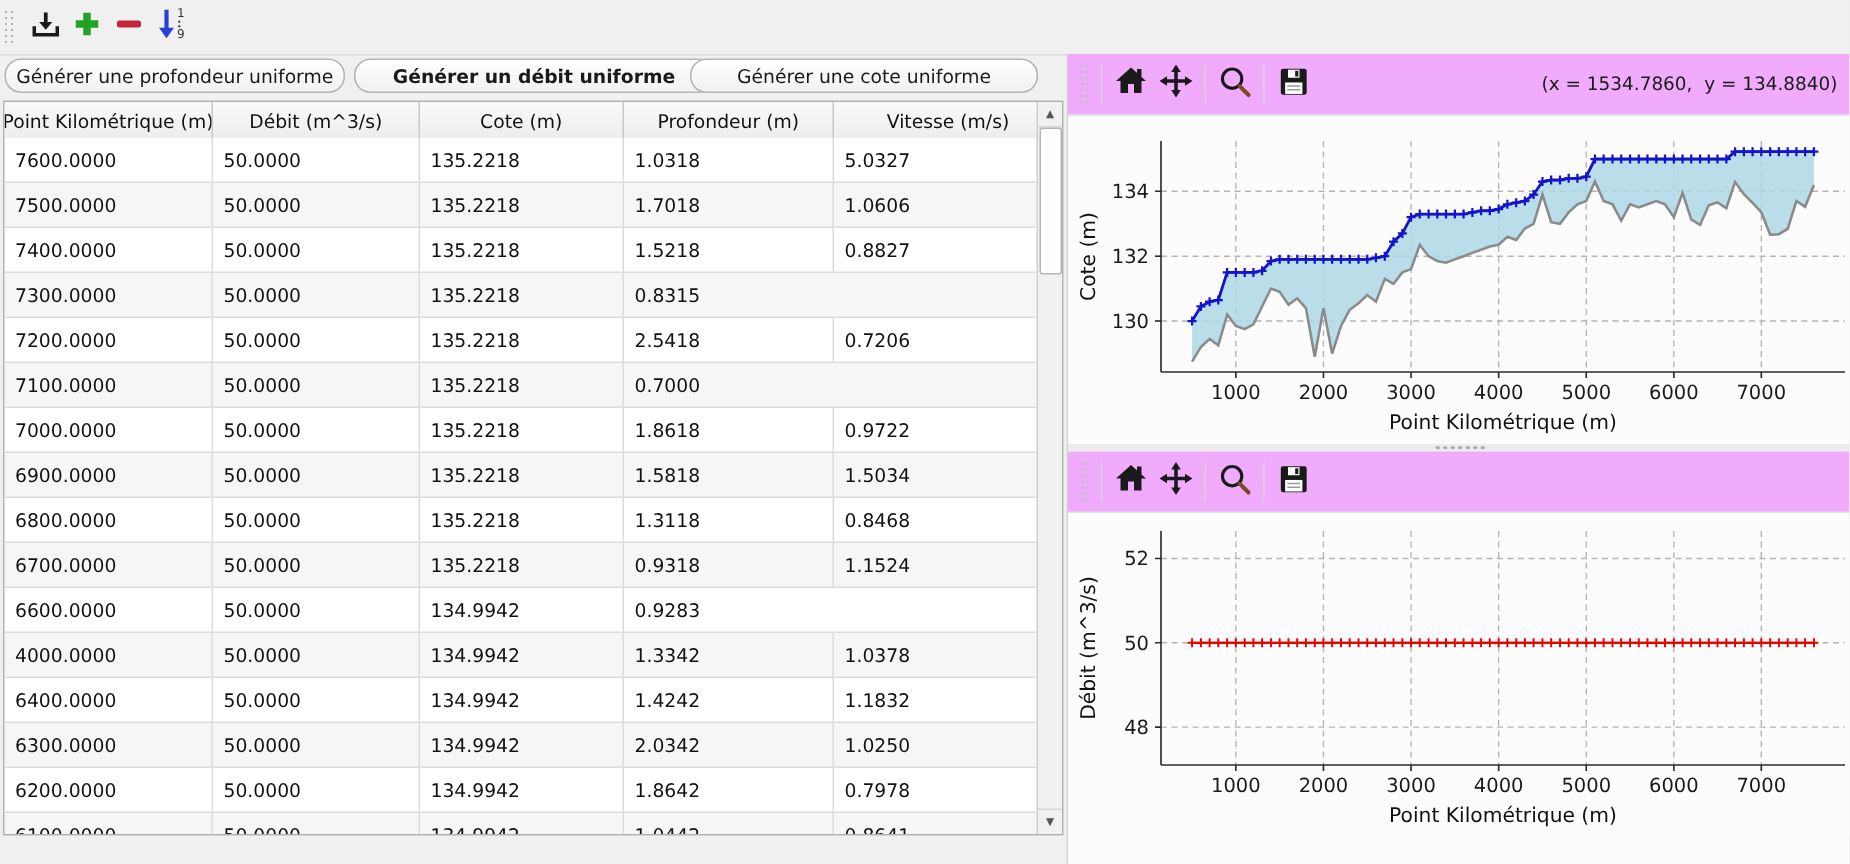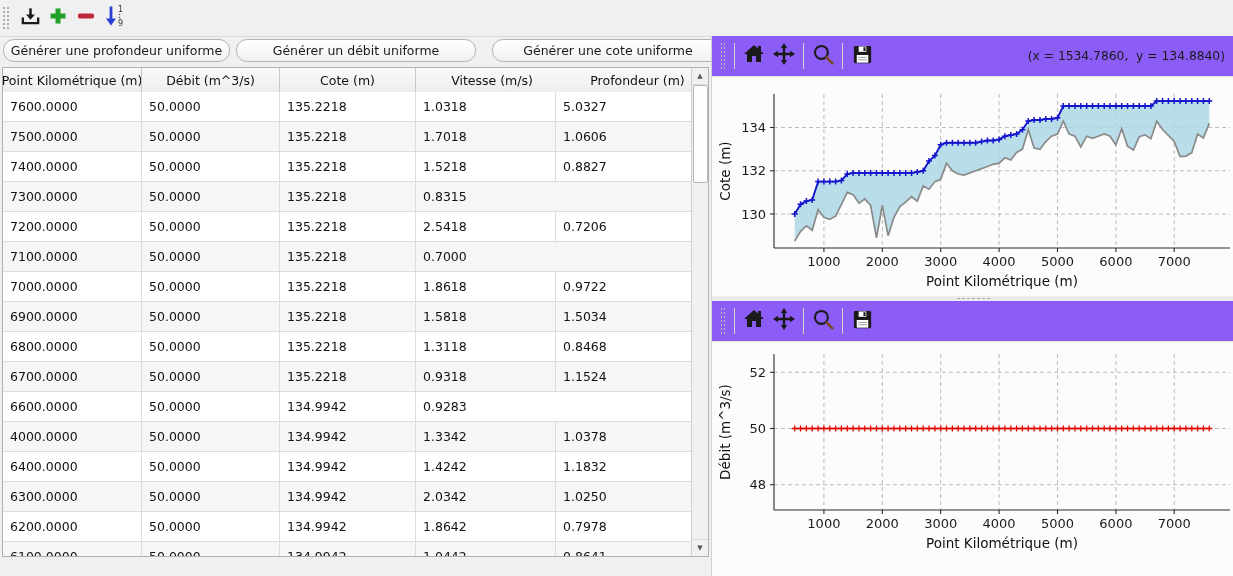--- a/index.html
+++ b/index.html
@@ -34,21 +34,21 @@
            border-left:1px solid #cfcfcf;box-sizing:border-box;}
   .sbtn{position:absolute;left:0;width:16px;height:16px;display:flex;align-items:center;
         justify-content:center;font-size:7px;color:#555;background:#f1f1f1;}
   #sb-up{top:0;border-bottom:1px solid #d8d8d8;}
   #sb-down{bottom:0;border-top:1px solid #d8d8d8;}
   #sb-thumb{position:absolute;left:1px;top:17px;width:13px;height:96px;background:#fdfdfd;
             border:1px solid #b5b5b5;border-radius:2px;}
   
   #right-panel{position:absolute;left:711px;top:36px;width:522px;height:540px;background:#fcfcfc;
                border-left:1px solid #d2d2d2;box-sizing:border-box;}
-  .plot-toolbar{position:relative;height:40px;background:#8b5cf6;display:flex;align-items:center;
+  .plot-toolbar{position:relative;height:40px;background:#f0abfc;display:flex;align-items:center;
                 border-bottom:1px solid #e3e3e3;}
   .pt-grip{width:6px;height:28px;margin-left:8px;margin-right:4px;
            background-image:radial-gradient(#bdbdbd 32%,transparent 34%);background-size:3px 4px;}
   .pbtn{width:30px;height:30px;display:flex;align-items:center;justify-content:center;border-radius:3px;}
   .pt-sep{width:1px;height:26px;background:#d5d5d5;margin:0 4px;}
   .coords{position:absolute;right:8px;top:0;height:40px;display:flex;align-items:center;
           font-size:12.3px;color:#1a1a1a;}
   #splitter{height:5px;background:#ececec;position:relative;}
   #splitter .dots{position:absolute;left:50%;top:1px;width:34px;height:3px;margin-left:-17px;
            background-image:radial-gradient(#a8a8a8 40%,transparent 45%);background-size:5px 3px;}
@@ -96,30 +96,30 @@
           <text x="16" y="8.5" font-size="8" fill="#333" font-family="DejaVu Sans,sans-serif">1</text>
           <circle cx="17.5" cy="11.5" r="0.8" fill="#555"></circle>
           <circle cx="17.5" cy="14.5" r="0.8" fill="#555"></circle>
           <text x="16" y="22.5" font-size="8" fill="#333" font-family="DejaVu Sans,sans-serif">9</text>
         </svg>
       </span>
     </div>
   </div>
 
   <div class="gen-btn" style="left:3px;width:227px;">Générer une profondeur uniforme</div>
-  <div class="gen-btn" style="left:236px;width:240px;">Générer un débit uniforme</div>
-  <div class="gen-btn" style="left:492px;width:232px;">Générer une cote uniforme</div>
+  <div class="gen-btn" style="left:236px;width:240px;font-weight:bold;">Générer un débit uniforme</div>
+  <div class="gen-btn" style="left:460px;width:232px;">Générer une cote uniforme</div>
 
   <div id="table">
     <div id="thead">
         <div class="hcell c0">Point Kilométrique (m)</div>
         <div class="hcell c1">Débit (m^3/s)</div>
         <div class="hcell c2">Cote (m)</div>
+        <div class="hcell c3">Profondeur (m)</div>
         <div class="hcell c4">Vitesse (m/s)</div>
-        <div class="hcell c3">Profondeur (m)</div>
       </div>
     <div id="rows">
         <div class="trow">
     <div class="tcell c0">7600.0000</div>
     <div class="tcell c1">50.0000</div>
     <div class="tcell c2">135.2218</div>
     <div class="tcell c3">1.0318</div>
     <div class="tcell c4">5.0327</div>
   </div>
         <div class="trow">

